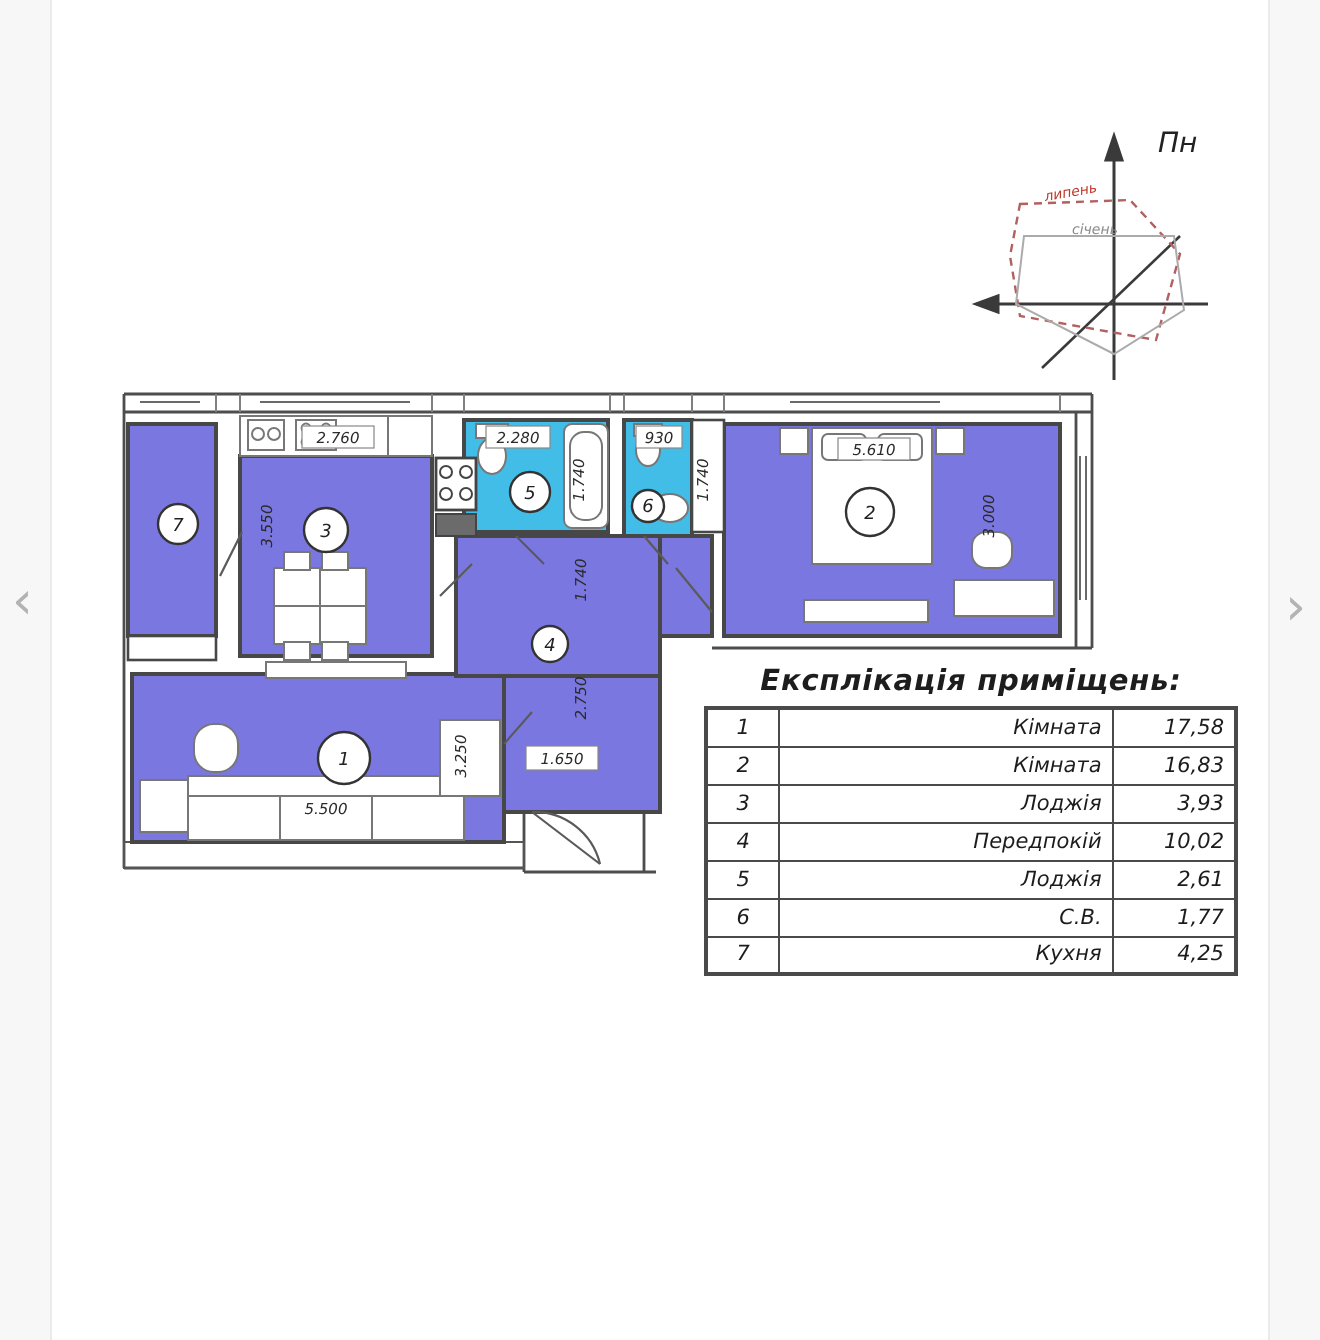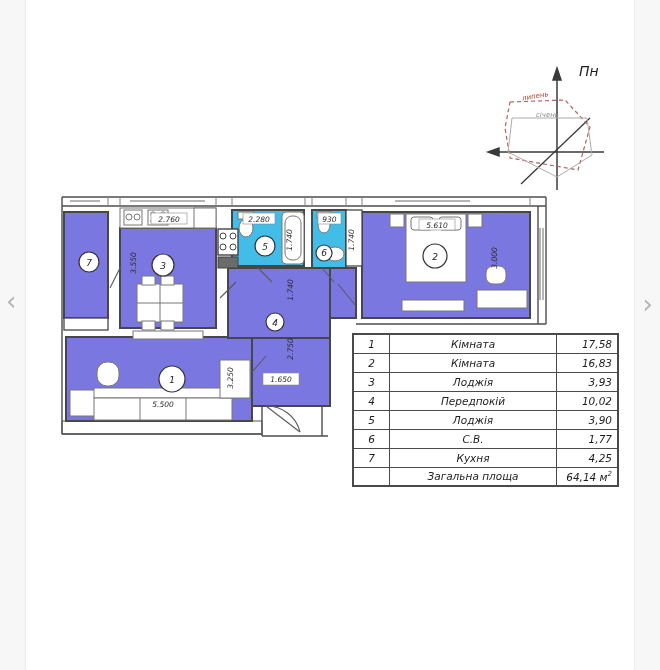--- a/index.html
+++ b/index.html
@@ -22,21 +22,21 @@
   
   #explication { position:absolute; left:352px; top:333px; width:267px; }
   #explication .title { text-align:center; font-style:italic; font-weight:bold;
                         font-size:14.5px; color:#1d1d1d; letter-spacing:0.4px;
                         margin-bottom:4px; }
   #explication table { border-collapse:collapse; width:100%;
                        border:2px solid #4a4a4a; }
   #explication td { border:1px solid #4a4a4a; height:19px; font-style:italic;
                     font-size:10.5px; color:#1c1c1c; padding:0 5px; }
   #explication td.num  { width:37px;  text-align:center; }
-  #explication td.name { width:168px; text-align:center; }
+  #explication td.name { width:168px; text-align:right; }
   #explication td.area { width:62px;  text-align:right; }
   #explication sup { font-size:7px; }
 
   svg text { font-family:"DejaVu Sans", sans-serif; }
   .dim  { font-size:7.5px; font-style:italic; fill:#2a2a2a; }
   .rnum { font-size:9px;  font-style:italic; fill:#222; }
 </style>
 </head>
 <body>
 
@@ -228,20 +228,21 @@
       <line x1="521" y1="184" x2="590" y2="118" stroke-width="1.3"></line>
     </g>
     <polygon points="510,102 565,100 590,127 578,170 510,158 505,128" fill="none" stroke="#b26060" stroke-width="1.2" stroke-dasharray="4 3"></polygon>
     <polygon points="512,118 587,118 592,155 557,177 508,152" fill="none" stroke="#ababab" stroke-width="1"></polygon>
     <text x="579" y="76" font-size="14" font-style="italic" fill="#222">Пн</text>
     <text x="522" y="98" font-size="7" font-style="italic" fill="#c0392b" transform="rotate(-10 537 96)">липень</text>
     <text x="536" y="117" font-size="7" font-style="italic" fill="#8a8a8a">січень</text>
   </svg>
 
   <div id="explication">
+    <div class="title">Експлікація приміщень:</div>
     <table>
       <tbody>
         <tr>
           <td class="num">1</td>
           <td class="name">Кімната</td>
           <td class="area">17,58</td>
         </tr>
         <tr>
           <td class="num">2</td>
           <td class="name">Кімната</td>
@@ -253,34 +254,29 @@
           <td class="area">3,93</td>
         </tr>
         <tr>
           <td class="num">4</td>
           <td class="name">Передпокій</td>
           <td class="area">10,02</td>
         </tr>
         <tr>
           <td class="num">5</td>
           <td class="name">Лоджія</td>
-          <td class="area">3,90</td>
+          <td class="area">2,61</td>
         </tr>
         <tr>
           <td class="num">6</td>
           <td class="name">С.В.</td>
           <td class="area">1,77</td>
         </tr>
         <tr>
           <td class="num">7</td>
           <td class="name">Кухня</td>
           <td class="area">4,25</td>
         </tr>
-        <tr>
-          <td class="num"></td>
-          <td class="name">Загальна площа</td>
-          <td class="area"><span>64,14 м</span><sup>2</sup></td>
-        </tr>
       </tbody>
     </table>
   </div>
 
 </div>
 
 </body></html>

